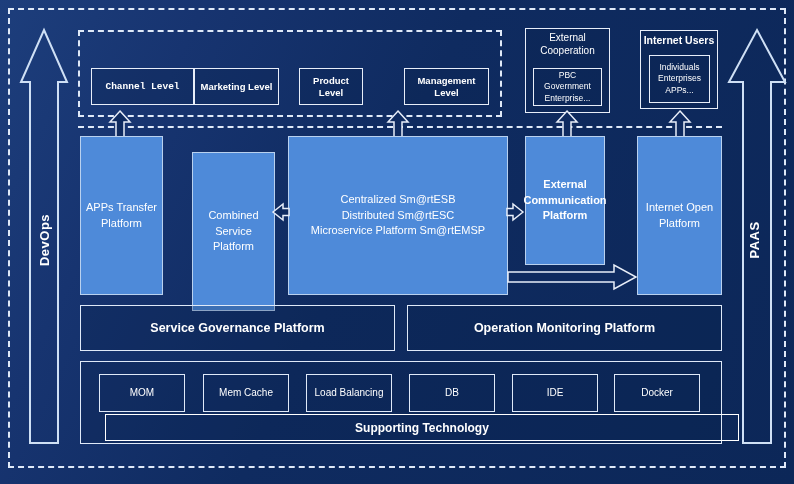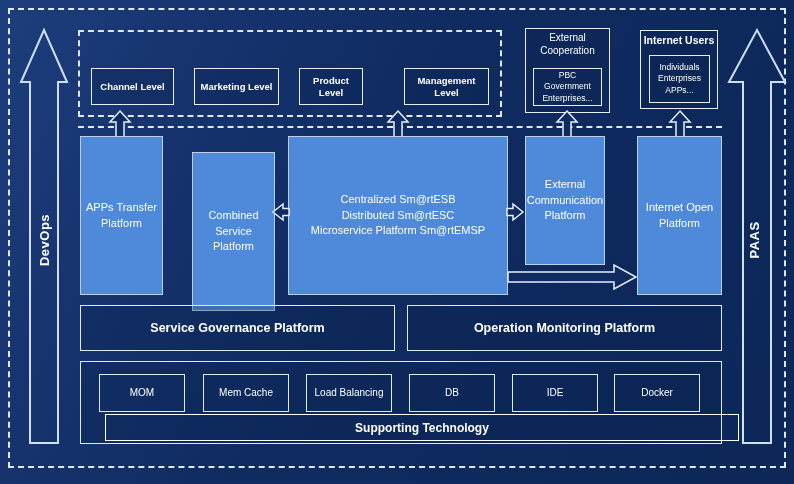--- a/index.html
+++ b/index.html
@@ -78,29 +78,29 @@
     <polygon points="24,2 47,54 38,54 38,415 10,415 10,54 1,54" fill="none" stroke="#cfe0f5" stroke-width="2" stroke-linejoin="miter"></polygon>
   </svg>
   <div class="rotlabel" style="left:4px; top:230px;">DevOps</div>
 
   <svg style="left:728px; top:28px;" width="58" height="417" viewBox="0 0 58 417">
     <polygon points="29,2 57,54 43,54 43,415 15,415 15,54 1,54" fill="none" stroke="#cfe0f5" stroke-width="2" stroke-linejoin="miter"></polygon>
   </svg>
   <div class="rotlabel" style="left:714px; top:230px;">PAAS</div>
 
   <div class="dashed-box" style="left:78px; top:30px; width:424px; height:87px;">
-    <div class="darkbox level" style="left:11px; top:36px; width:83px; height:37px;">Channel Level</div>
+    <div class="darkbox level" style="left:11px; top:36px; width:103px; height:37px;font-family:Liberation Mono, monospace;">Channel Level</div>
     <div class="darkbox level" style="left:114px; top:36px; width:85px; height:37px;">Marketing Level</div>
     <div class="darkbox level" style="left:219px; top:36px; width:64px; height:37px;">Product Level</div>
     <div class="darkbox level" style="left:324px; top:36px; width:85px; height:37px;">Management Level</div>
   </div>
 
   <div class="topgroup" style="left:525px; top:28px; width:85px; height:85px;">
     <div class="title">External Cooperation</div>
-    <div class="inner" style="left:7px; top:39px; width:69px; height:38px;">PBC Government Enterprises...</div>
+    <div class="inner" style="left:7px; top:39px; width:69px; height:38px;">PBC Government Enterprise...</div>
   </div>
 
   <div class="topgroup" style="left:640px; top:30px; width:78px; height:79px;">
     <div class="title" style="font-weight:bold; font-size:10.5px;">Internet Users</div>
     <div class="inner" style="left:8px; top:24px; width:61px; height:48px;">Individuals Enterprises APPs...</div>
   </div>
 
   <div class="hline-dashed"></div>
 
   <svg style="left:109px; top:110px;" width="22" height="28" viewBox="0 0 22 28">
@@ -119,21 +119,21 @@
   <div class="platform" style="left:80px; top:136px; width:83px; height:159px;">APPs Transfer Platform</div>
 
   <div class="platform" style="left:192px; top:136px; width:83px; height:159px;margin-top:16px;">Combined Service Platform</div>
 
   <div class="platform" style="left:288px; top:136px; width:220px; height:159px;">
     <div>Centralized Sm@rtESB</div>
     <div>Distributed Sm@rtESC</div>
     <div>Microservice Platform Sm@rtEMSP</div>
   </div>
 
-  <div class="platform" style="left:525px; top:136px; width:80px; height:129px;">External Communication Platform</div>
+  <div class="platform" style="left:525px; top:136px; width:80px; height:129px;font-weight:bold;">External Communication Platform</div>
 
   <div class="platform" style="left:637px; top:136px; width:85px; height:159px;">Internet Open Platform</div>
 
   <svg style="left:272px; top:203px;" width="18" height="18" viewBox="0 0 18 18">
     <polygon points="1,9 11,1 11,5.5 17,5.5 17,12.5 11,12.5 11,17" fill="#0f2b60" stroke="#e8eef9" stroke-width="1.5"></polygon>
   </svg>
   <svg style="left:506px; top:203px;" width="18" height="18" viewBox="0 0 18 18">
     <polygon points="17,9 7,1 7,5.5 1,5.5 1,12.5 7,12.5 7,17" fill="#0f2b60" stroke="#e8eef9" stroke-width="1.5"></polygon>
   </svg>
 

